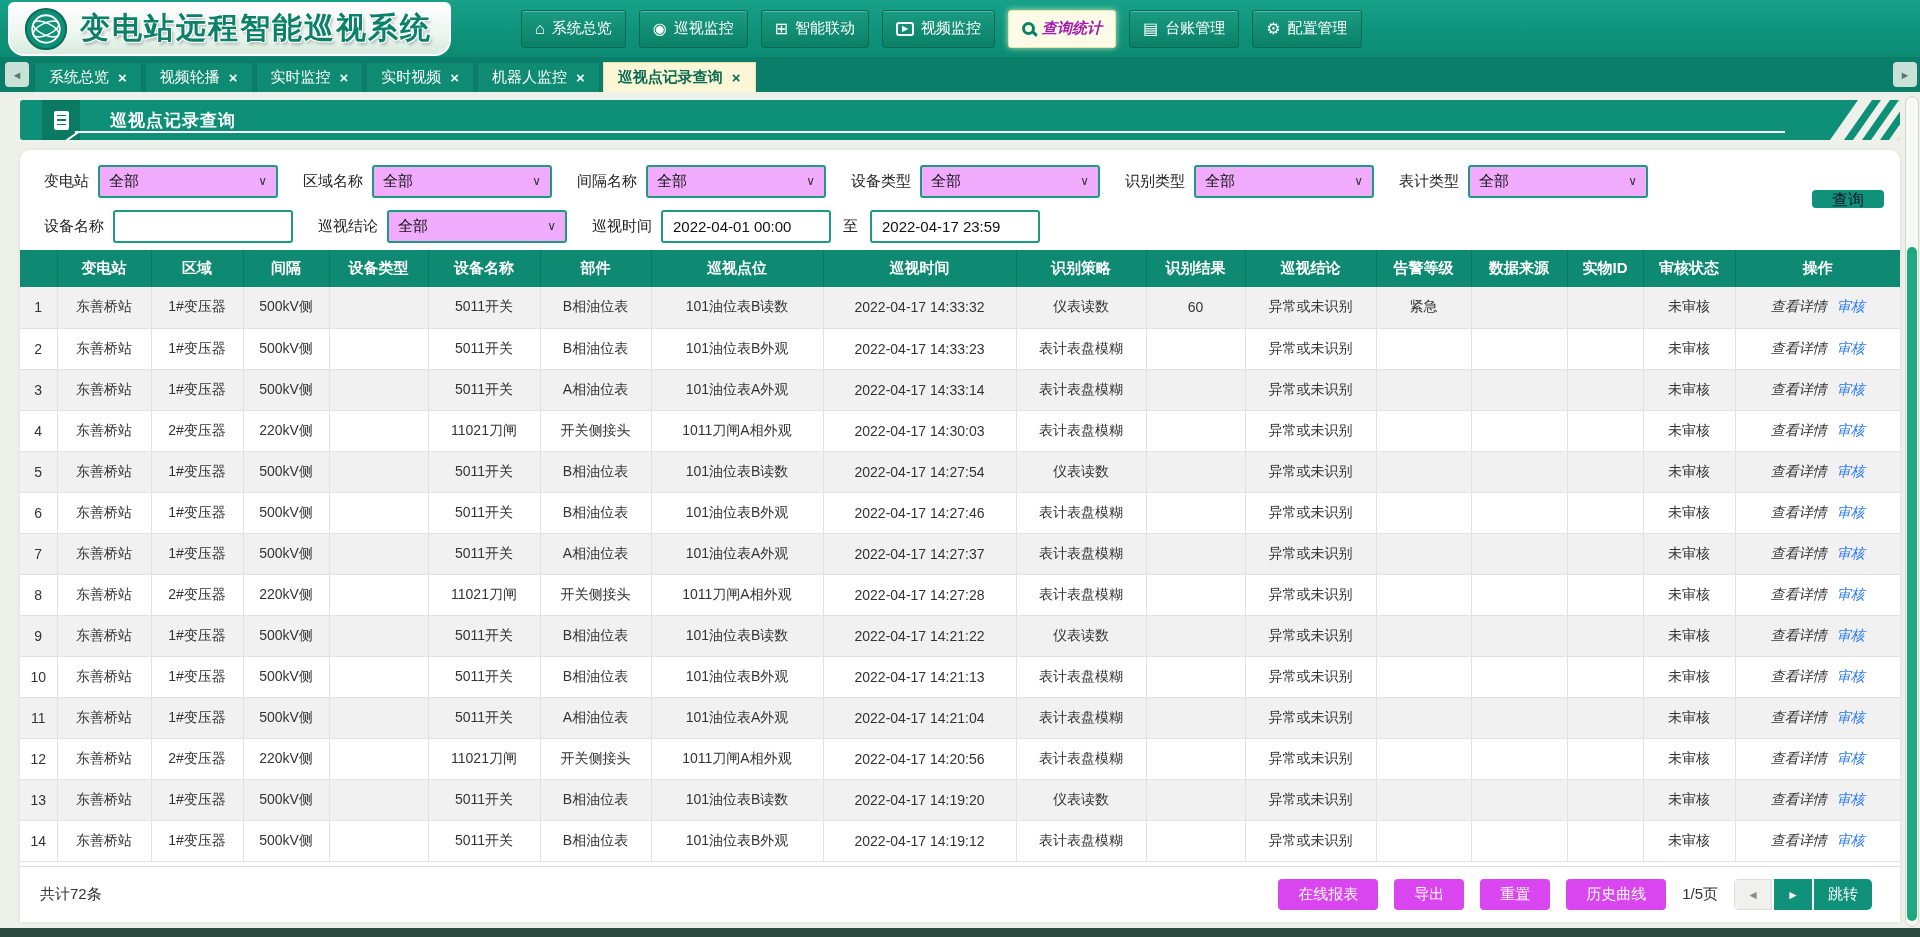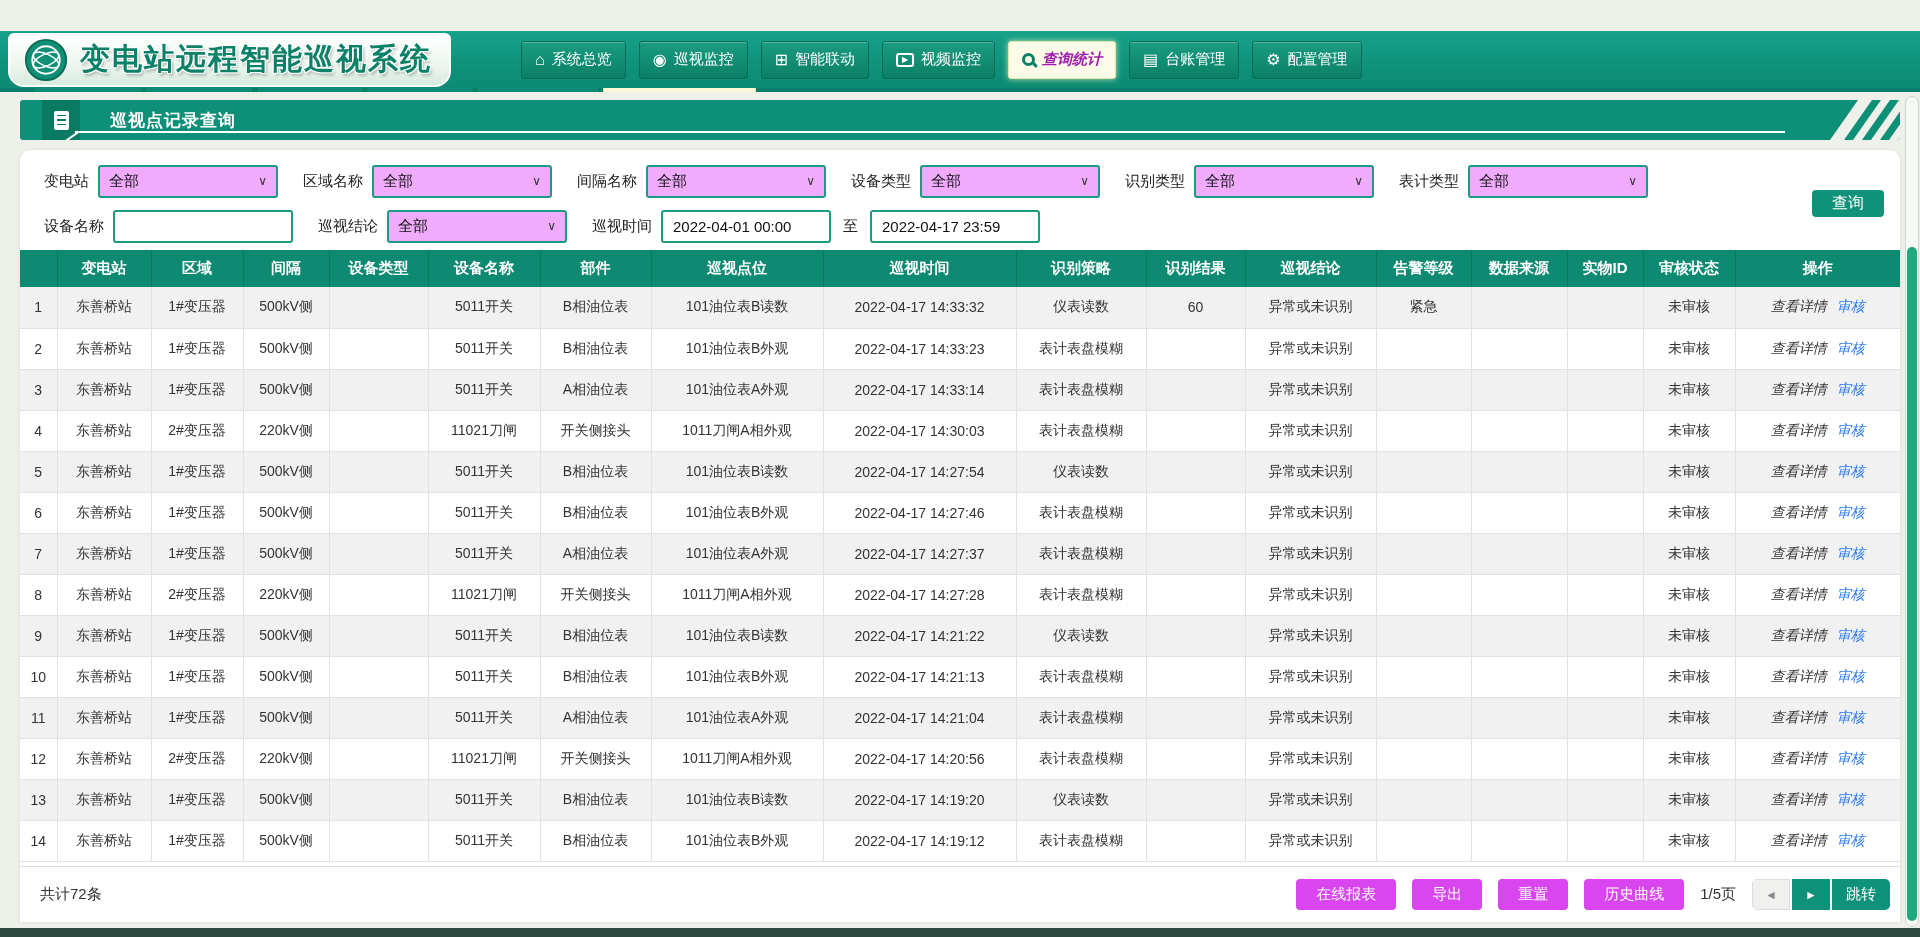--- a/index.html
+++ b/index.html
@@ -2,21 +2,21 @@
 <html><head>
 <meta charset="utf-8">
 <style>
   * { margin:0; padding:0; box-sizing:border-box; }
   html,body { width:1920px; height:937px; overflow:hidden; }
   body { font-family:"Liberation Sans","DejaVu Sans",sans-serif; background:#edf1e9; position:relative; }
 
   
   .header { position:absolute; top:0; left:0; width:1920px; height:57px;
     background:linear-gradient(180deg,#17a189 0%,#0f947c 55%,#0c8a72 100%);
-    display:flex; align-items:center; z-index:5;margin-top:31px; }
+    display:flex; align-items:center; z-index:5; }
   .brand { margin-left:8px; width:443px; height:54px; background:linear-gradient(180deg,#ffffff 0%,#eef7f0 55%,#d8ebdf 100%);
     border:2px solid #fff; border-radius:6px 6px 16px 16px; display:flex; align-items:center; padding:0 14px; gap:12px; }
   .logo { width:44px; height:44px; flex:0 0 auto; }
   .app-title { font-size:30px; font-weight:800; color:#0b8268; letter-spacing:2px; white-space:nowrap;
     text-shadow:1px 1px 0 #fff,-1px -1px 0 #fff,1px -1px 0 #fff,-1px 1px 0 #fff,2px 3px 3px rgba(0,0,0,.25); }
   .main-nav { display:flex; gap:13px; margin-left:70px; }
   .nav-btn { height:38px; padding:0 13px; display:flex; align-items:center; gap:7px; cursor:pointer;
     background:linear-gradient(180deg,#1a9c82,#0a8066); border:1px solid #076a55; border-radius:3px;
     box-shadow:inset 0 1px 0 rgba(255,255,255,.28); color:#fff; font-size:15px; white-space:nowrap; }
   .nav-btn.active { background:#fcfbe7; color:#a21caf; border-color:#e8e4ac; box-shadow:0 0 6px rgba(255,255,210,.7); font-weight:bold;font-style:italic; }
@@ -68,38 +68,38 @@
   .frow { display:flex; align-items:center; height:34px; margin-bottom:11px; }
   .fgroup { display:flex; align-items:center; margin-right:25px; }
   .flabel { font-size:15px; color:#222; margin-right:9px; white-space:nowrap; }
   .fselect { width:180px; height:33px; border:2px solid #1d9a80; border-radius:3px; background:#f0abfc; padding:0 9px;
     display:flex; align-items:center; justify-content:space-between; font-size:15px; color:#111; cursor:pointer; }
   .fchev { font-size:12px; color:#333; }
   .ftext { width:180px; height:33px; border:2px solid #1d9a80; border-radius:3px; background:#fff; padding:0 9px; font-size:15px; color:#111; }
   .fdate { width:170px; height:33px; border:2px solid #1d9a80; border-radius:3px; background:#fff; padding:0 10px;
     display:flex; align-items:center; font-size:15px; color:#111; cursor:pointer; }
   .to-label { font-size:15px; color:#222; margin:0 12px; }
-  .query-btn { position:absolute; right:16px; top:40px; width:72px; height:27px; background:#10927a; border:none; border-radius:4px;
-    color:#ffffff; font-size:16px; cursor:pointer; font-family:inherit; }
+  .query-btn { position:absolute; right:16px; top:40px; width:72px; height:18px; background:#10927a; border:none; border-radius:4px;
+    color:#0f172a; font-size:16px; cursor:pointer; font-family:inherit; }
 
   
   table { border-collapse:collapse; table-layout:fixed; width:100%; }
   thead th { background:#0e8a72; color:#fff; font-size:15px; font-weight:bold; height:37px;
     border-right:1px solid #0b7762; white-space:nowrap; overflow:hidden; }
   thead th:last-child { border-right:none; }
   tbody td { height:41px; font-size:14px; color:#333; text-align:center; border-right:1px solid #e2e2e2;
     border-bottom:1px solid #e2e2e2; white-space:nowrap; overflow:hidden; }
   tbody td:last-child { border-right:none;font-style:italic; }
   tbody tr:nth-child(odd) { background:#f1f1f1; }
   tbody tr:nth-child(even) { background:#fff; }
   .lnk-view { color:#333; cursor:pointer; margin-right:10px; }
   .lnk-audit { color:#2d7bf0; cursor:pointer; }
 
   
-  .panel-footer { margin-top:auto; height:56px; border-top:1px solid #ddd; display:flex; align-items:center; padding:0 10px 0 20px; }
+  .panel-footer { margin-top:auto; height:56px; border-top:1px solid #ddd; display:flex; align-items:center; padding:0 28px 0 20px; }
   .total-count { font-size:15px; color:#333; }
   .pf-right { margin-left:auto; display:flex; align-items:center; gap:16px; }
   .pf-btn { height:31px; padding:0 20px; background:#d946ef; border:none; border-radius:4px; color:#fff; font-size:15px;
     cursor:pointer; font-family:inherit; white-space:nowrap; }
   .page-ind { font-size:15px; color:#333; }
   .pager { display:flex; gap:2px; border-radius:5px; overflow:hidden; }
   .pg-seg { height:31px; display:flex; align-items:center; justify-content:center; cursor:pointer; font-size:12px; }
   .pg-prev { width:38px; background:#f0f0ee; color:#8a8a8a; border:1px solid #ddd; }
   .pg-next { width:38px; background:#10927a; color:#fff; }
   .pg-jump { width:58px; background:#10927a; color:#fff; font-size:15px; }

